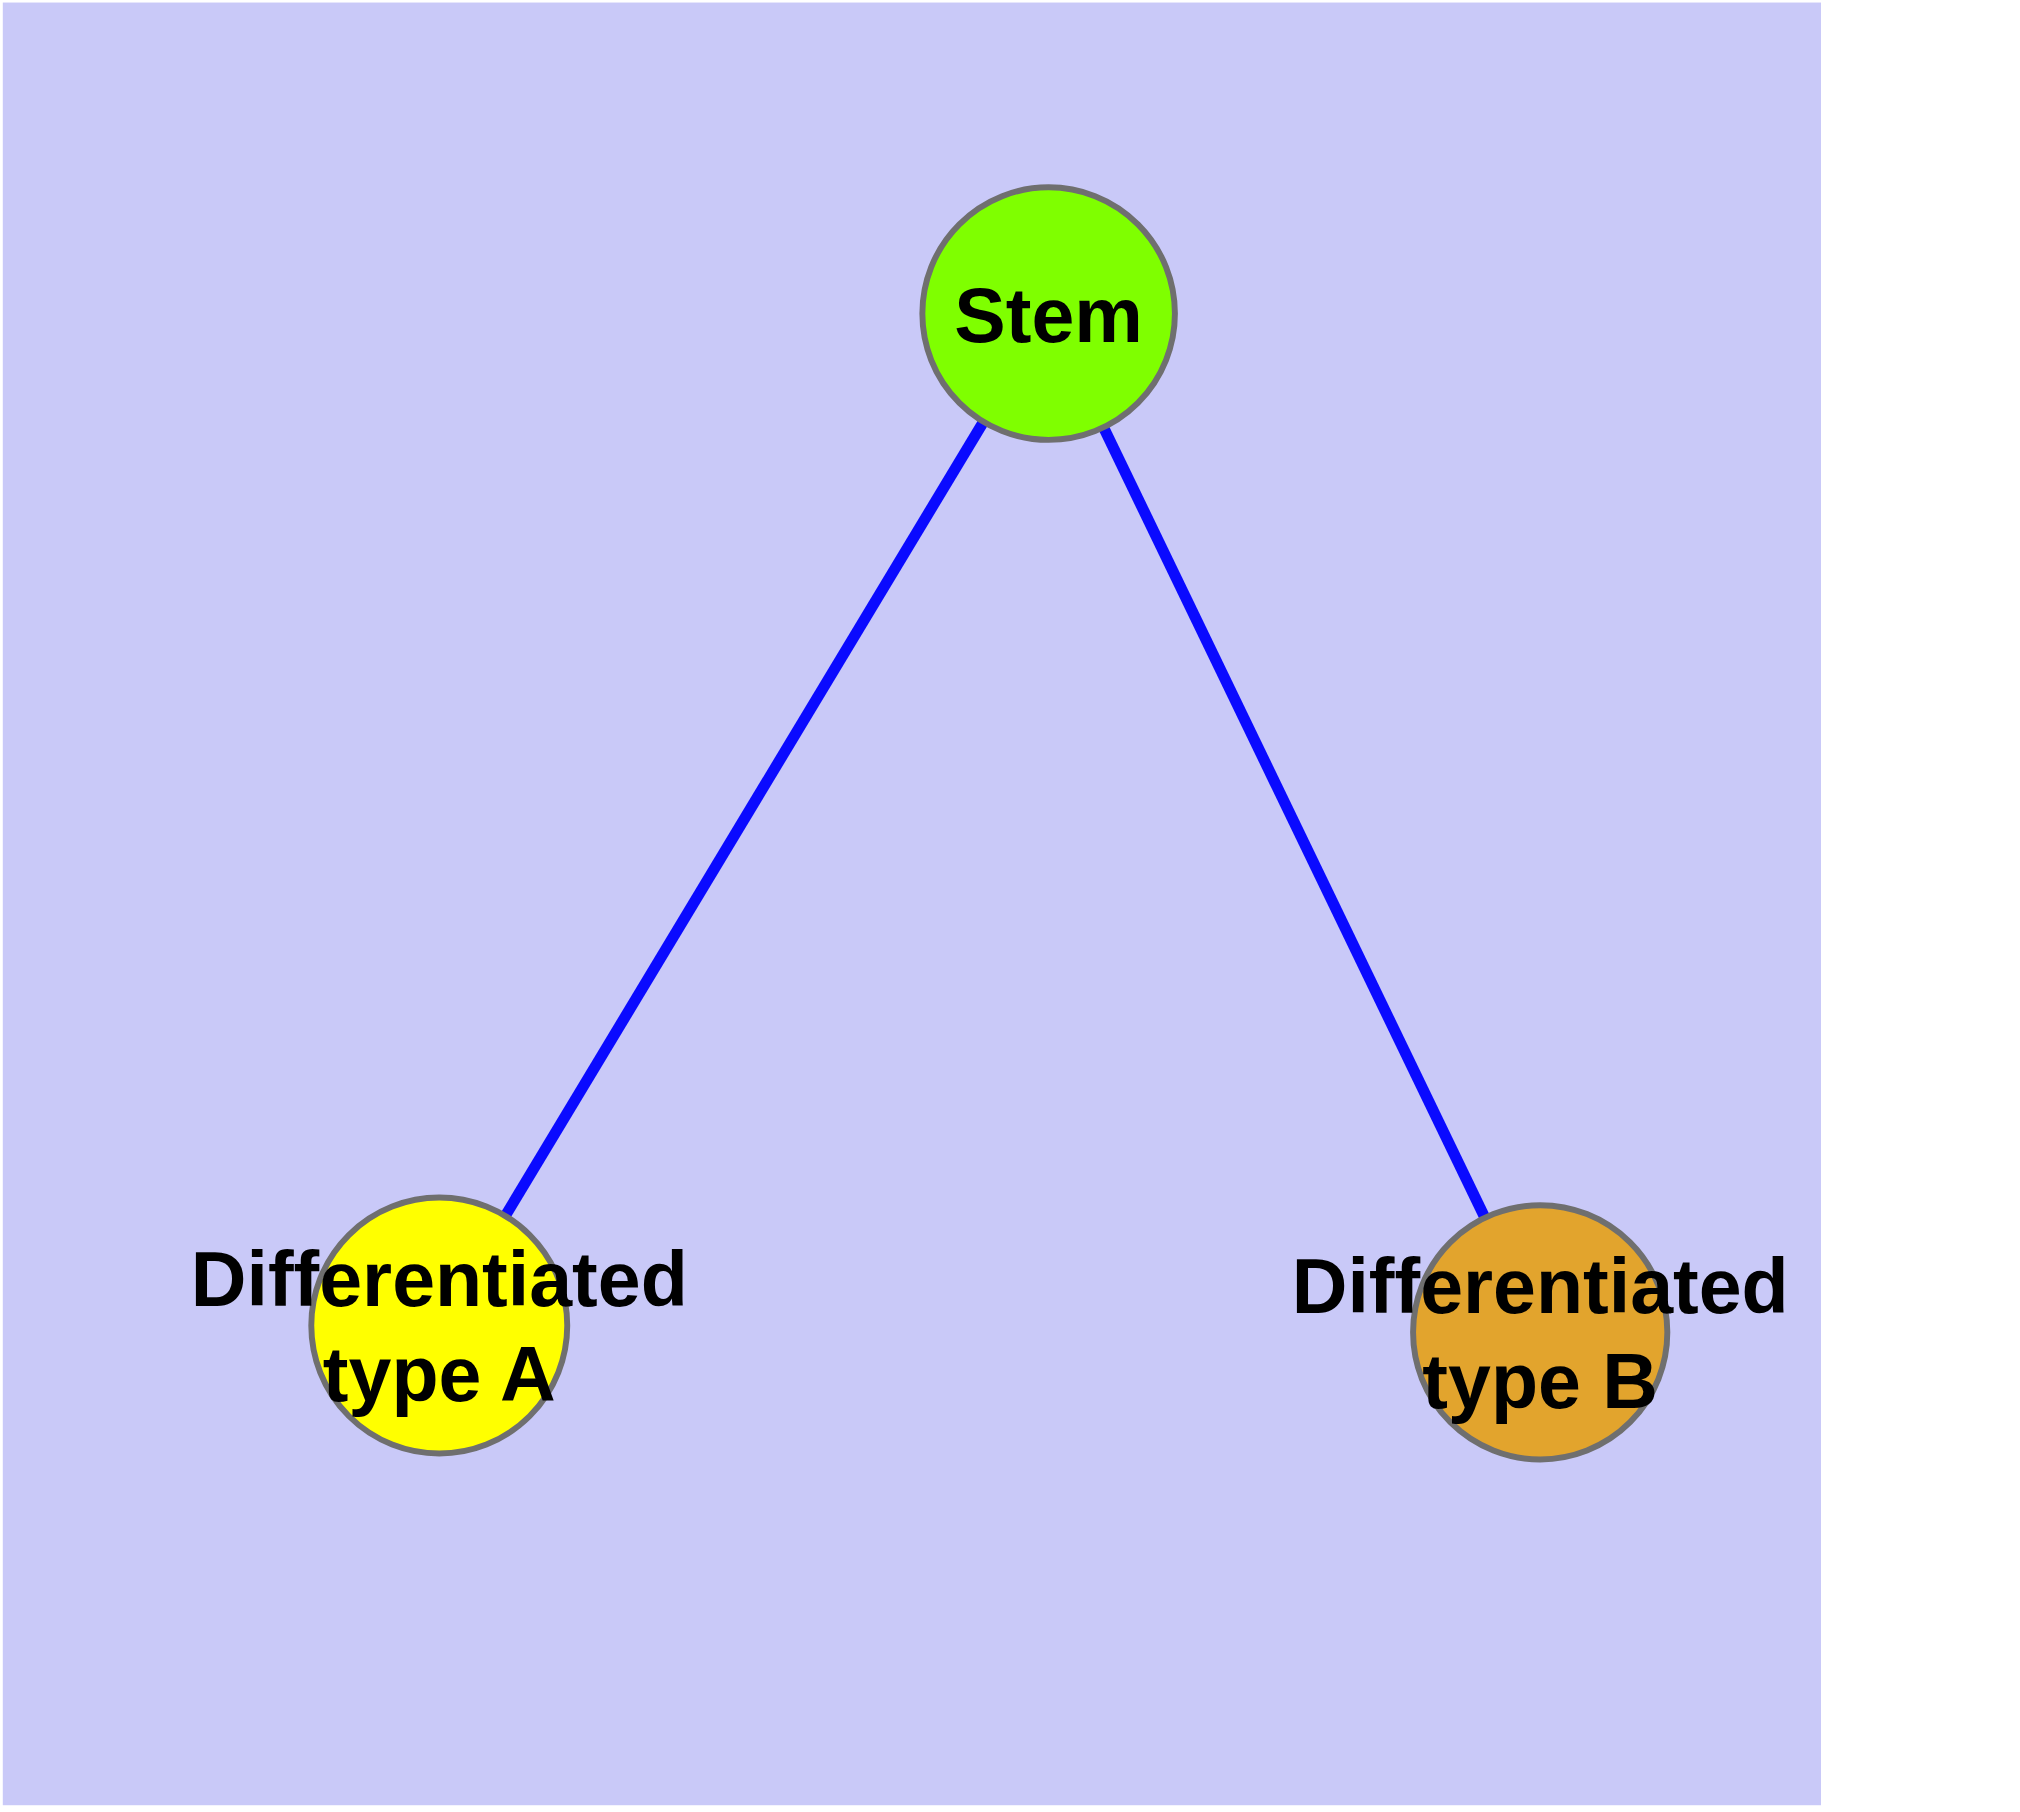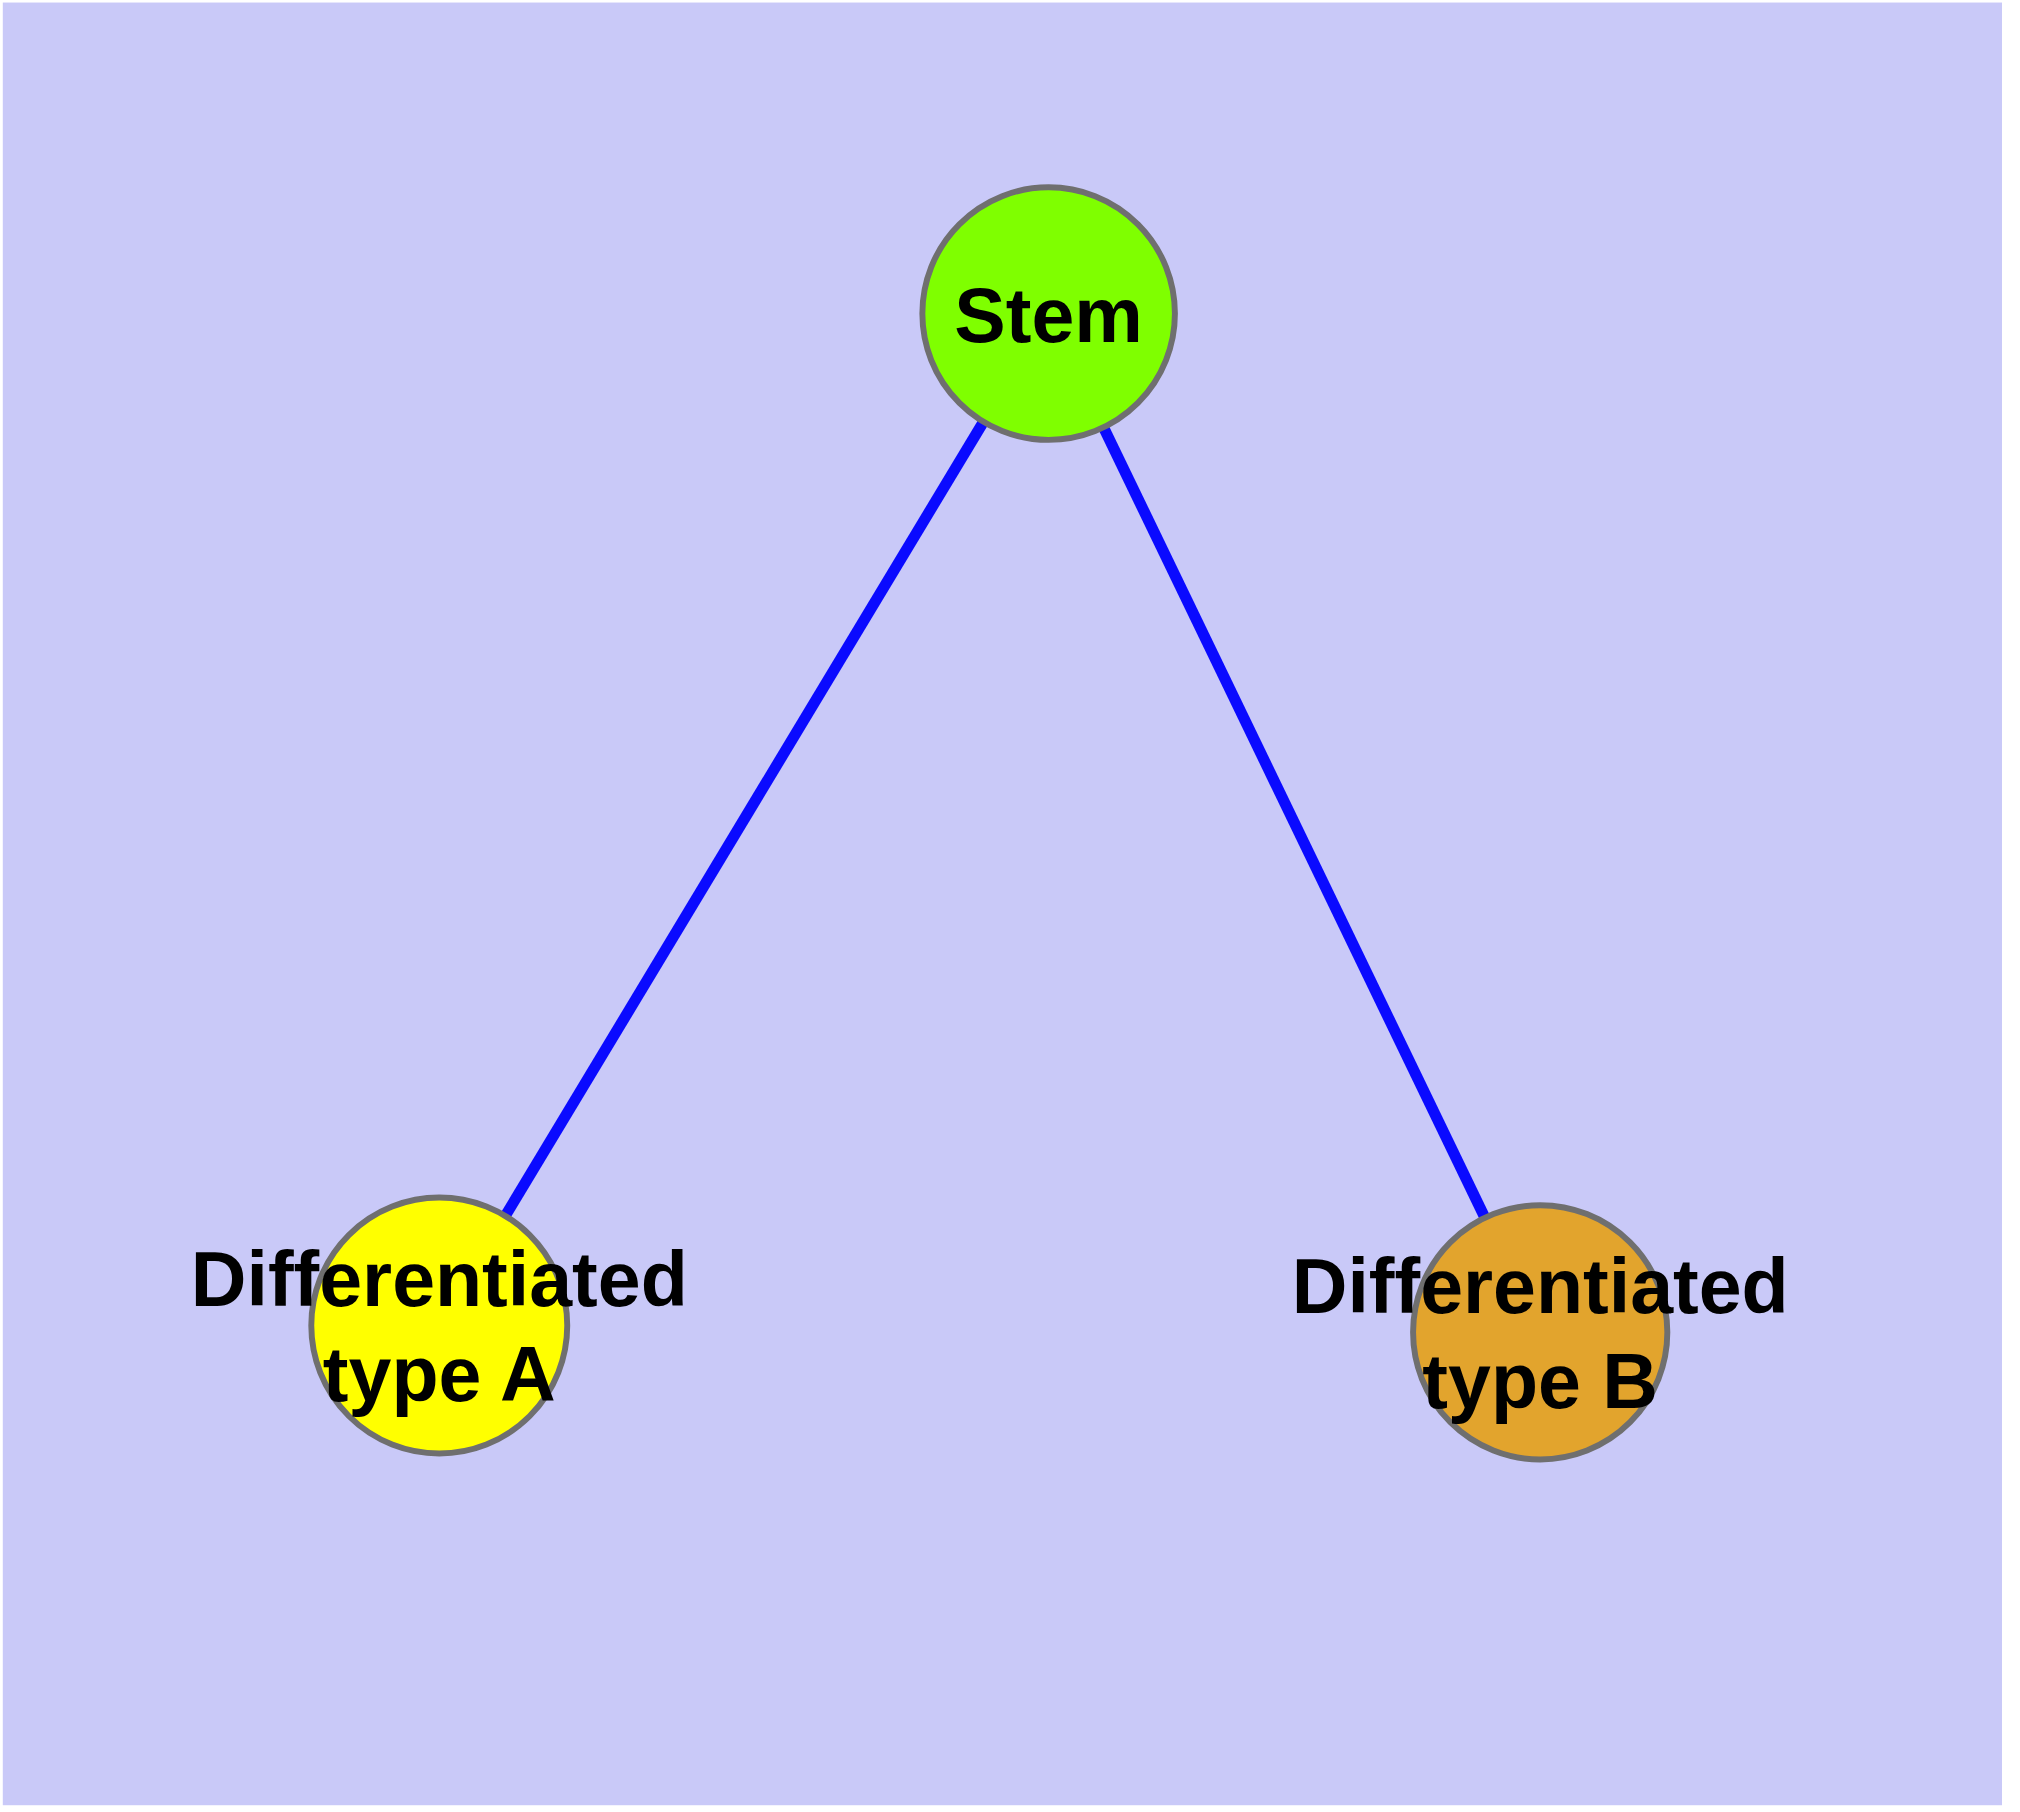--- a/index.html
+++ b/index.html
@@ -3,21 +3,21 @@
 <meta charset="utf-8">
 <style>
   
   html, body {
     margin: 0;
     padding: 0;
     background: #ffffff;
   }
   .stage {
     position: relative;
-    width: 2002px;
+    width: 1821px;
     height: 1812px;
     background: #ffffff;
     overflow: hidden;
   }
   svg.graph-canvas {
     display: block;
     width: 2021px;
     height: 1812px;
   }
   .edge-line {

